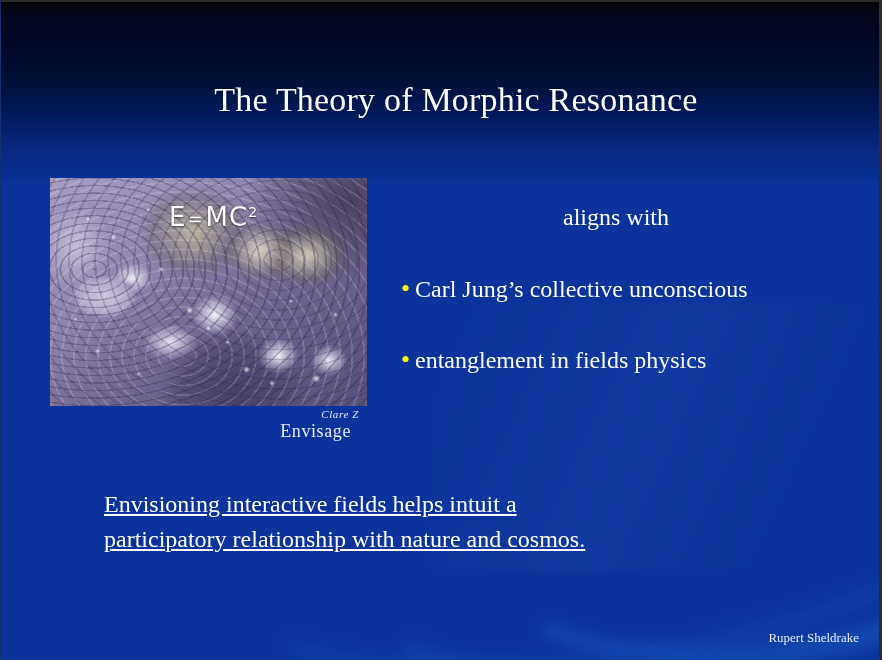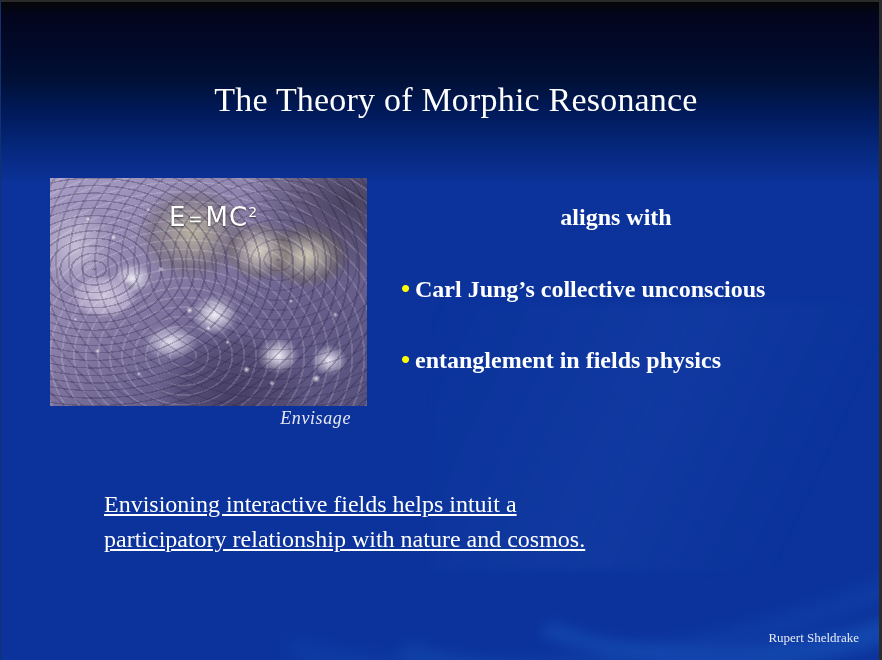--- a/index.html
+++ b/index.html
@@ -215,36 +215,34 @@
     color: #e8e8f2;
   }
   #credit .credit-name {
     font-style: italic;
     font-size: 11px;
     line-height: 13px;
     letter-spacing: 0.6px;
     font-family: "Liberation Serif", "DejaVu Serif", serif;
   }
   #credit .credit-brand {
-    font-style: italic;
     font-size: 18px;
     line-height: 20px;
     letter-spacing: 0.6px;
     font-family: "Liberation Serif", "DejaVu Serif", serif;
     padding-right: 8px;
   }
 
   
   #right-col {
     position: absolute;
     left: 400px;
     top: 200px;
     width: 452px;
     color: #ffffff;
-    font-weight: bold;
   }
   #aligns-with {
     text-align: center;
     font-size: 24px;
     line-height: 30px;
     padding-right: 22px;
   }
   .bullet-row {
     display: flex;
     align-items: baseline;
@@ -302,20 +300,21 @@
   <div id="title">The Theory of Morphic Resonance</div>
 
   <div id="picture-block">
     <div id="picture">
       <div class="art"></div>
       <div class="art-lines"></div>
       <div class="art-speckle"></div>
       <div id="equation"><span>E</span><span class="eq">=</span><span>MC</span><sup>2</sup></div>
     </div>
     <div id="credit">
+      <div class="credit-name">Clare Z</div>
       <div class="credit-brand">Envisage</div>
     </div>
   </div>
 
   <div id="right-col">
     <div id="aligns-with">aligns with</div>
 
     <div class="bullet-row" id="bullet-1">
       <span class="bullet-dot">•</span>
       <span class="bullet-text">Carl Jung’s collective unconscious</span>

